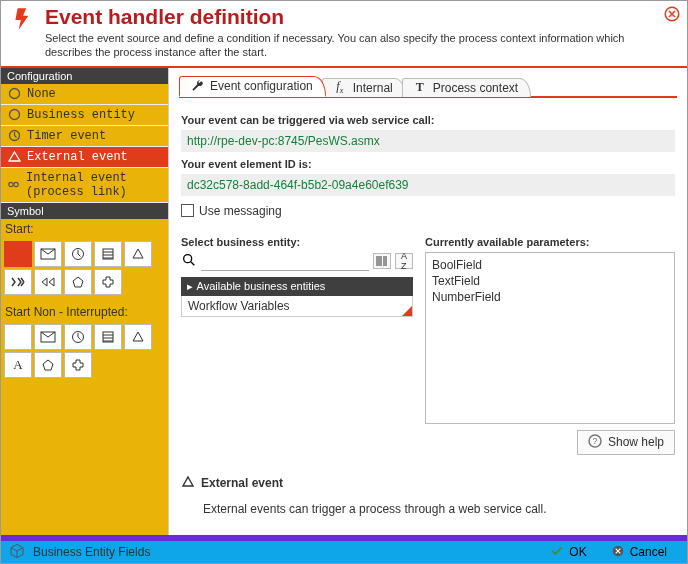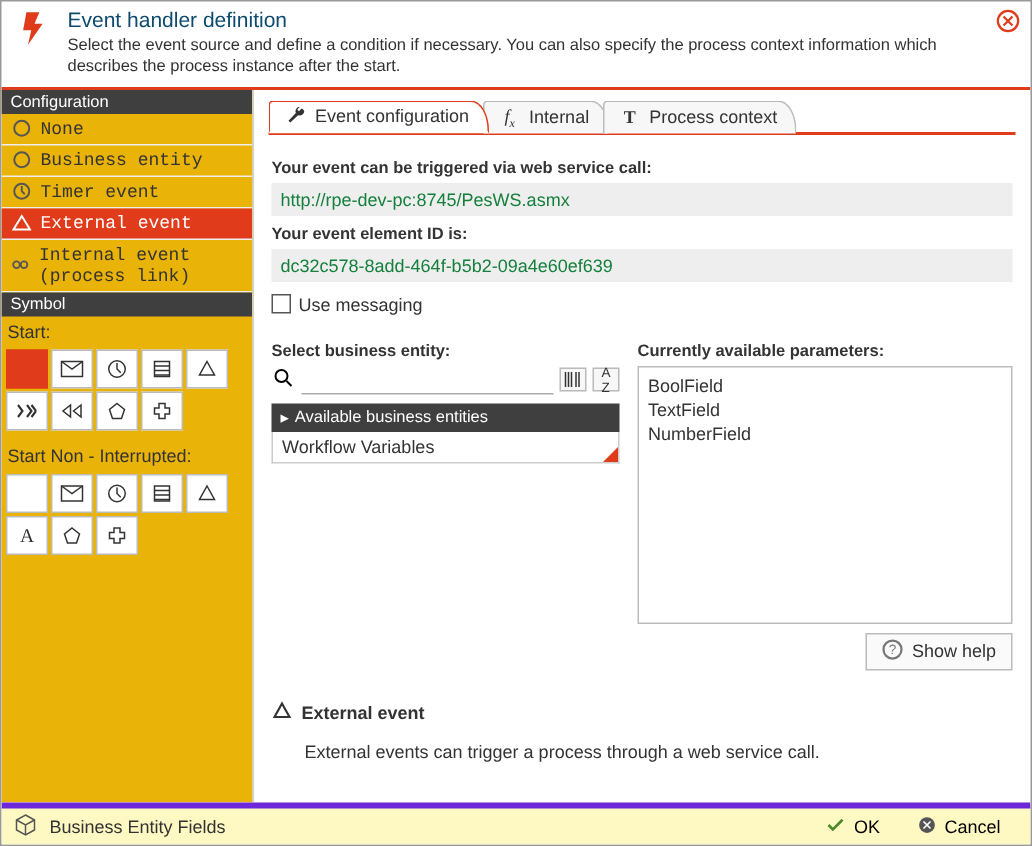--- a/index.html
+++ b/index.html
@@ -21,21 +21,21 @@
     align-items: flex-start;
     padding: 4px 8px 6px 8px;
     border-bottom: 2px solid #e03c1b;
     position: relative;
   }
   .hdr-icon {
     width: 28px; height: 28px;
     display: flex; align-items:center; justify-content:center;
     margin-right: 8px;
   }
-  .hdr-title { color: #0c4a6e; font-size: 14px; font-weight: 400; }
+  .hdr-title { color: #b91c1c; font-size: 21px; font-weight: 700; }
   .hdr-desc  { color: #333; font-size: 11px; line-height: 1.3; margin-top: 2px; max-width: 580px;}
   .close-x {
     position: absolute; right: 6px; top: 4px;
     color: #e03c1b; cursor: pointer;
   }
   .body-row { flex: 1 1 auto; display: flex; overflow: hidden; }
   .sidebar {
     width: 168px; background: #eab308; border-right: 1px solid #ccc;
     display: flex; flex-direction: column;
   }
@@ -58,21 +58,21 @@
   .p-cell {
     width: 28px; height: 26px; border:1px solid #bbb;
     display:flex; align-items:center; justify-content:center;
     margin: 1px; background:#fff; cursor:pointer;
   }
   .p-cell.sel { background:#e03c1b; border-color:#e03c1b; }
   .main {
     flex:1; display:flex; flex-direction:column; padding: 0 10px 6px 10px; overflow:hidden;
   }
   .tabs {
-    display:flex; gap:0; margin-top:6px; 
+    display:flex; gap:0; margin-top:6px; align-items:flex-end;
     border-bottom: 2px solid #e03c1b; height: 24px;
   }
   .tab {
     display:flex; align-items:center; gap:6px;
     padding: 2px 12px 2px 10px; font-size:12px;
     border:1px solid #bbb; border-bottom:none;
     background:#f7f7f7; color:#333;
     position:relative; top:1px;
     border-top-left-radius:3px; border-top-right-radius:12px 20px;
     margin-right:-4px; cursor:pointer;
@@ -109,22 +109,22 @@
   .param-box {
     border:1px solid #bbb; height:172px; overflow:auto; background:#fff; padding:4px 6px;
     margin-top:4px;
   }
   .param-item { padding:1px 0; cursor:default; }
   .help-row { display:flex; justify-content:flex-end; margin-top:6px;}
   .help-btn { border:1px solid #bbb; padding:3px 10px; display:flex; align-items:center; gap:6px; cursor:pointer; background:#fafafa;}
   .ext-row { display:flex; align-items:center; gap:6px; margin-top:20px; font-weight:600;}
   .ext-desc { margin:10px 0 0 22px; font-size:12px;}
   .footer {
-    border-top:4px solid #6d28d9; display:flex; align-items:center;
-    padding:3px 8px; background:#fef9c3; height:28px;
+    border-top:6px solid #6d28d9; display:flex; align-items:center;
+    padding:3px 8px; background:#0ea5e9; height:28px;
   }
   .footer-left { display:flex; align-items:center; gap:8px; }
   .footer-spacer { flex:1; }
   .fbtn { display:flex; align-items:center; gap:5px; padding:2px 12px; border:none; background:transparent; cursor:pointer; font-size:12px;}
 </style>
 </head>
 <body>
 
 <div class="header">
   <div class="hdr-icon">

